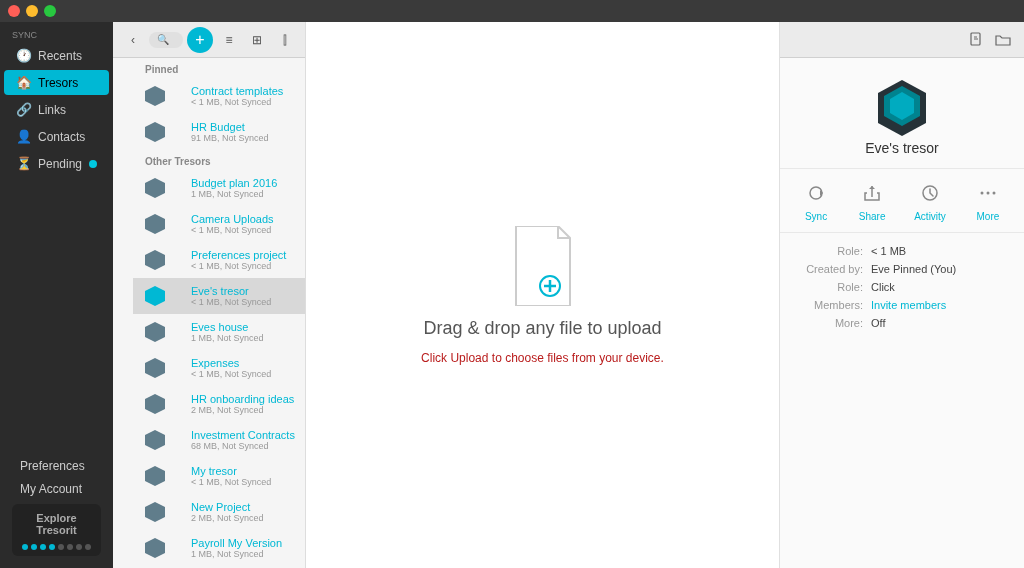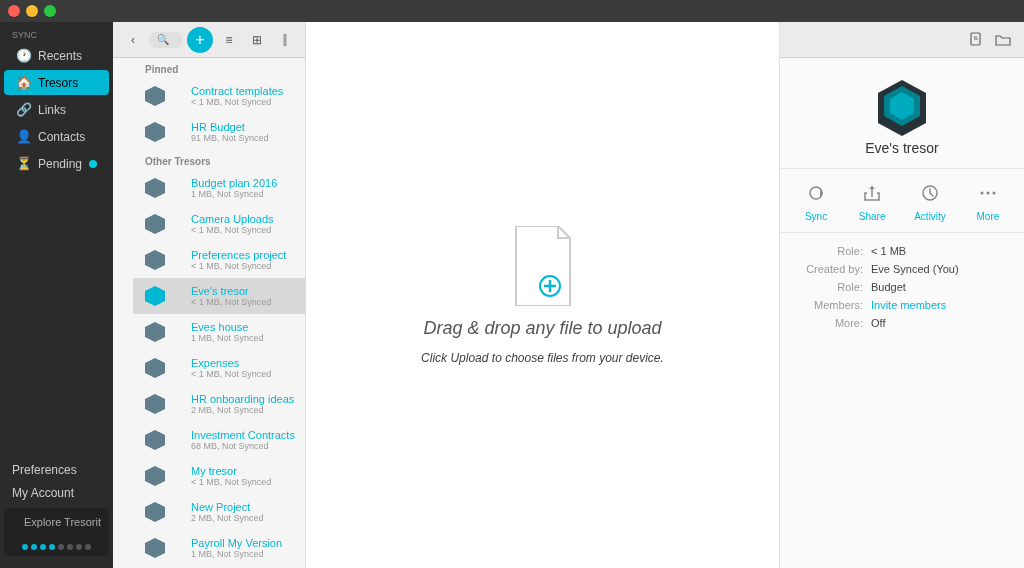--- a/index.html
+++ b/index.html
@@ -85,21 +85,21 @@
       width: 8px;
       height: 8px;
       background: #00c8e0;
       border-radius: 50%;
       margin-left: auto;
     }
 
     .sidebar-spacer { flex: 1; }
 
     .sidebar-bottom {
-      padding: 8px 0;
+      padding: 8px 8px;
     }
     .sidebar-bottom-item {
       display: flex;
       align-items: center;
       padding: 4px 12px;
       cursor: pointer;
       border-radius: 4px;
       margin: 1px 0;
       gap: 6px;
     }
@@ -110,22 +110,23 @@
 
     .explore-banner {
       background: #222;
       padding: 8px 8px 6px;
       border-radius: 6px;
       margin: 4px;
     }
     .explore-label {
       font-size: 11px;
       color: #aaa;
-      text-align: right;
-      margin-bottom: 16px;
+      text-align: center;
+      margin-bottom: 8px;
+      font-weight: bold;
     }
     .explore-dots {
       display: flex;
       gap: 3px;
       justify-content: center;
     }
     .explore-dot {
       width: 6px;
       height: 6px;
       border-radius: 50%;
@@ -239,21 +240,20 @@
     }
 
     
     .main-content {
       flex: 1;
       background: #fff;
       display: flex;
       flex-direction: column;
       justify-content: center;
       position: relative;
-      font-style: italic;
     }
 
     .drag-drop-area {
       display: flex;
       flex-direction: column;
       align-items: center;
       justify-content: center;
       gap: 12px;
     }
 
@@ -263,21 +263,21 @@
       height: 80px;
     }
 
     .drag-drop-title {
       font-size: 18px;
       color: #555;
       font-weight: 300;
     }
     .drag-drop-subtitle {
       font-size: 12px;
-      color: #404040;
+      color: #b91c1c;
     }
 
     
     .right-panel {
       width: 245px;
       background: #fafafa;
       border-left: 1px solid #e0e0e0;
       display: flex;
       flex-direction: column;
       flex-shrink: 0;
@@ -690,25 +690,25 @@
       </div>
     </div>
 
     <div class="tresor-details">
       <div class="detail-row">
         <span class="detail-key">Role:</span>
         <span class="detail-value">&lt; 1 MB</span>
       </div>
       <div class="detail-row">
         <span class="detail-key">Created by:</span>
-        <span class="detail-value">Eve Synced (You)</span>
+        <span class="detail-value">Eve Pinned (You)</span>
       </div>
       <div class="detail-row">
         <span class="detail-key">Role:</span>
-        <span class="detail-value">Budget</span>
+        <span class="detail-value">Click</span>
       </div>
       <div class="detail-row">
         <span class="detail-key">Members:</span>
         <span class="detail-value link">Invite members</span>
       </div>
       <div class="detail-row">
         <span class="detail-key">More:</span>
         <span class="detail-value">Off</span>
       </div>
     </div>

